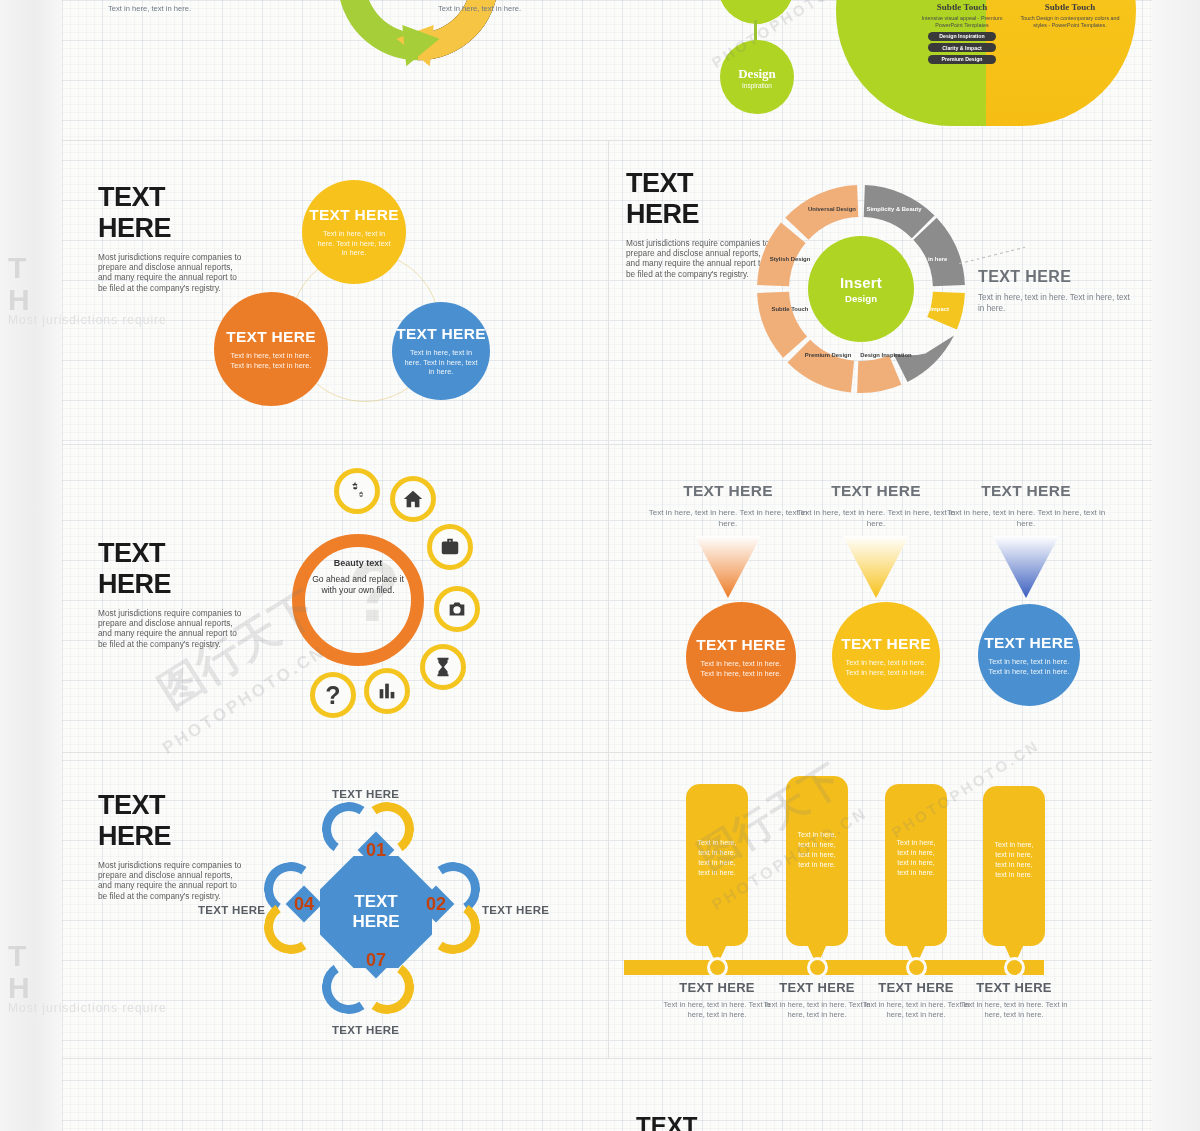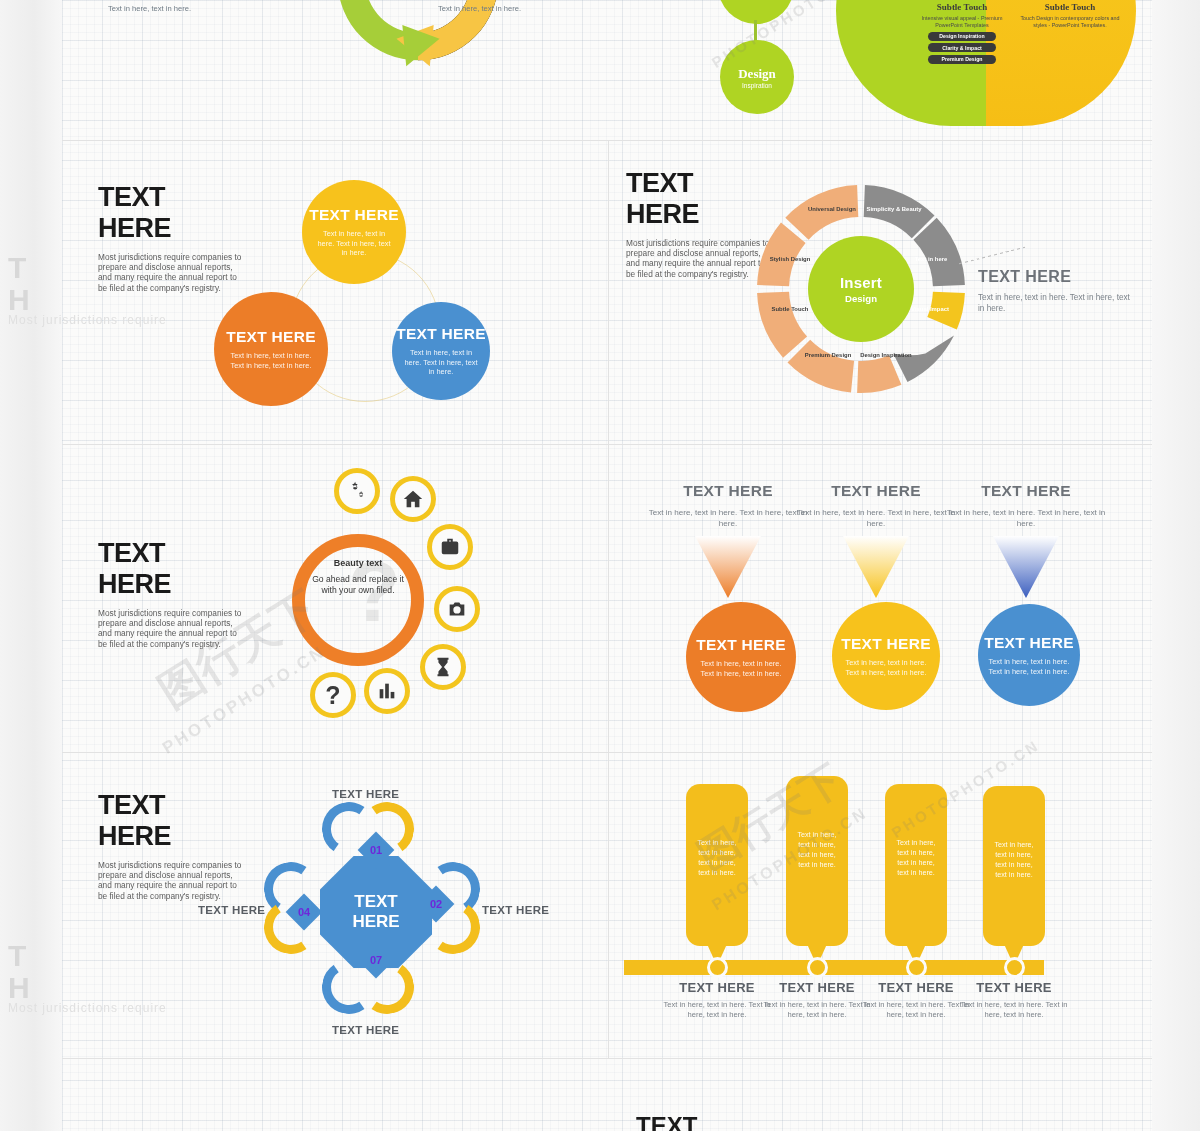--- a/index.html
+++ b/index.html
@@ -142,21 +142,21 @@
   .oct span { font-size: 17px; font-weight: bold; color: #fff; line-height: 20px; }
   .node {
     position: absolute; width: 40px; height: 40px;
     display: flex; align-items: center; justify-content: center;
   }
   .node .dia {
     position: absolute; width: 26px; height: 26px; background: #4A90D0;
     transform: rotate(45deg);
   }
   .node .num {
-    position: relative; font-size: 11px; font-weight: bold; color: #6d28d9;
+    position: relative; font-size: 18px; font-weight: bold; color: #c2410c;
   }
   .arc {
     position: absolute; width: 54px; height: 54px; border-radius: 50%;
     border: 9px solid transparent;
   }
   .cyc-lbl { position: absolute; font-size: 11.5px; font-weight: bold; color: #585d63; letter-spacing:.3px; }
 
   
   .pin {
     position: absolute; width: 62px; background: #F3BE1C;
@@ -456,21 +456,21 @@
     <div class="arc" style="left:260px;top:208px;border-bottom-color:#4A90D0;border-left-color:#4A90D0;transform:rotate(10deg)"></div>
     <div class="arc" style="left:298px;top:208px;border-bottom-color:#F3BE1C;border-right-color:#F3BE1C;transform:rotate(-10deg)"></div>
     <div class="node" style="left:294px;top:188px">
       <div class="dia"></div>
       <div class="num">07</div>
     </div>
     <div class="cyc-lbl" style="left:270px;top:272px">TEXT HERE</div>
 
     <div class="arc" style="left:202px;top:110px;border-top-color:#4A90D0;border-left-color:#4A90D0;transform:rotate(-10deg)"></div>
     <div class="arc" style="left:202px;top:148px;border-bottom-color:#F3BE1C;border-left-color:#F3BE1C;transform:rotate(10deg)"></div>
-    <div class="node" style="left:222px;top:140px">
+    <div class="node" style="left:222px;top:132px">
       <div class="dia"></div>
       <div class="num">04</div>
     </div>
     <div class="cyc-lbl" style="left:136px;top:152px">TEXT HERE</div>
   </div>
 
   <div class="panel" style="left:608px;top:752px;width:544px;height:306px">
     <div class="tl-bar" style="left:16px;top:208px;width:420px"></div>
 
     <div class="pin" style="left:78px;top:32px;height:162px">

